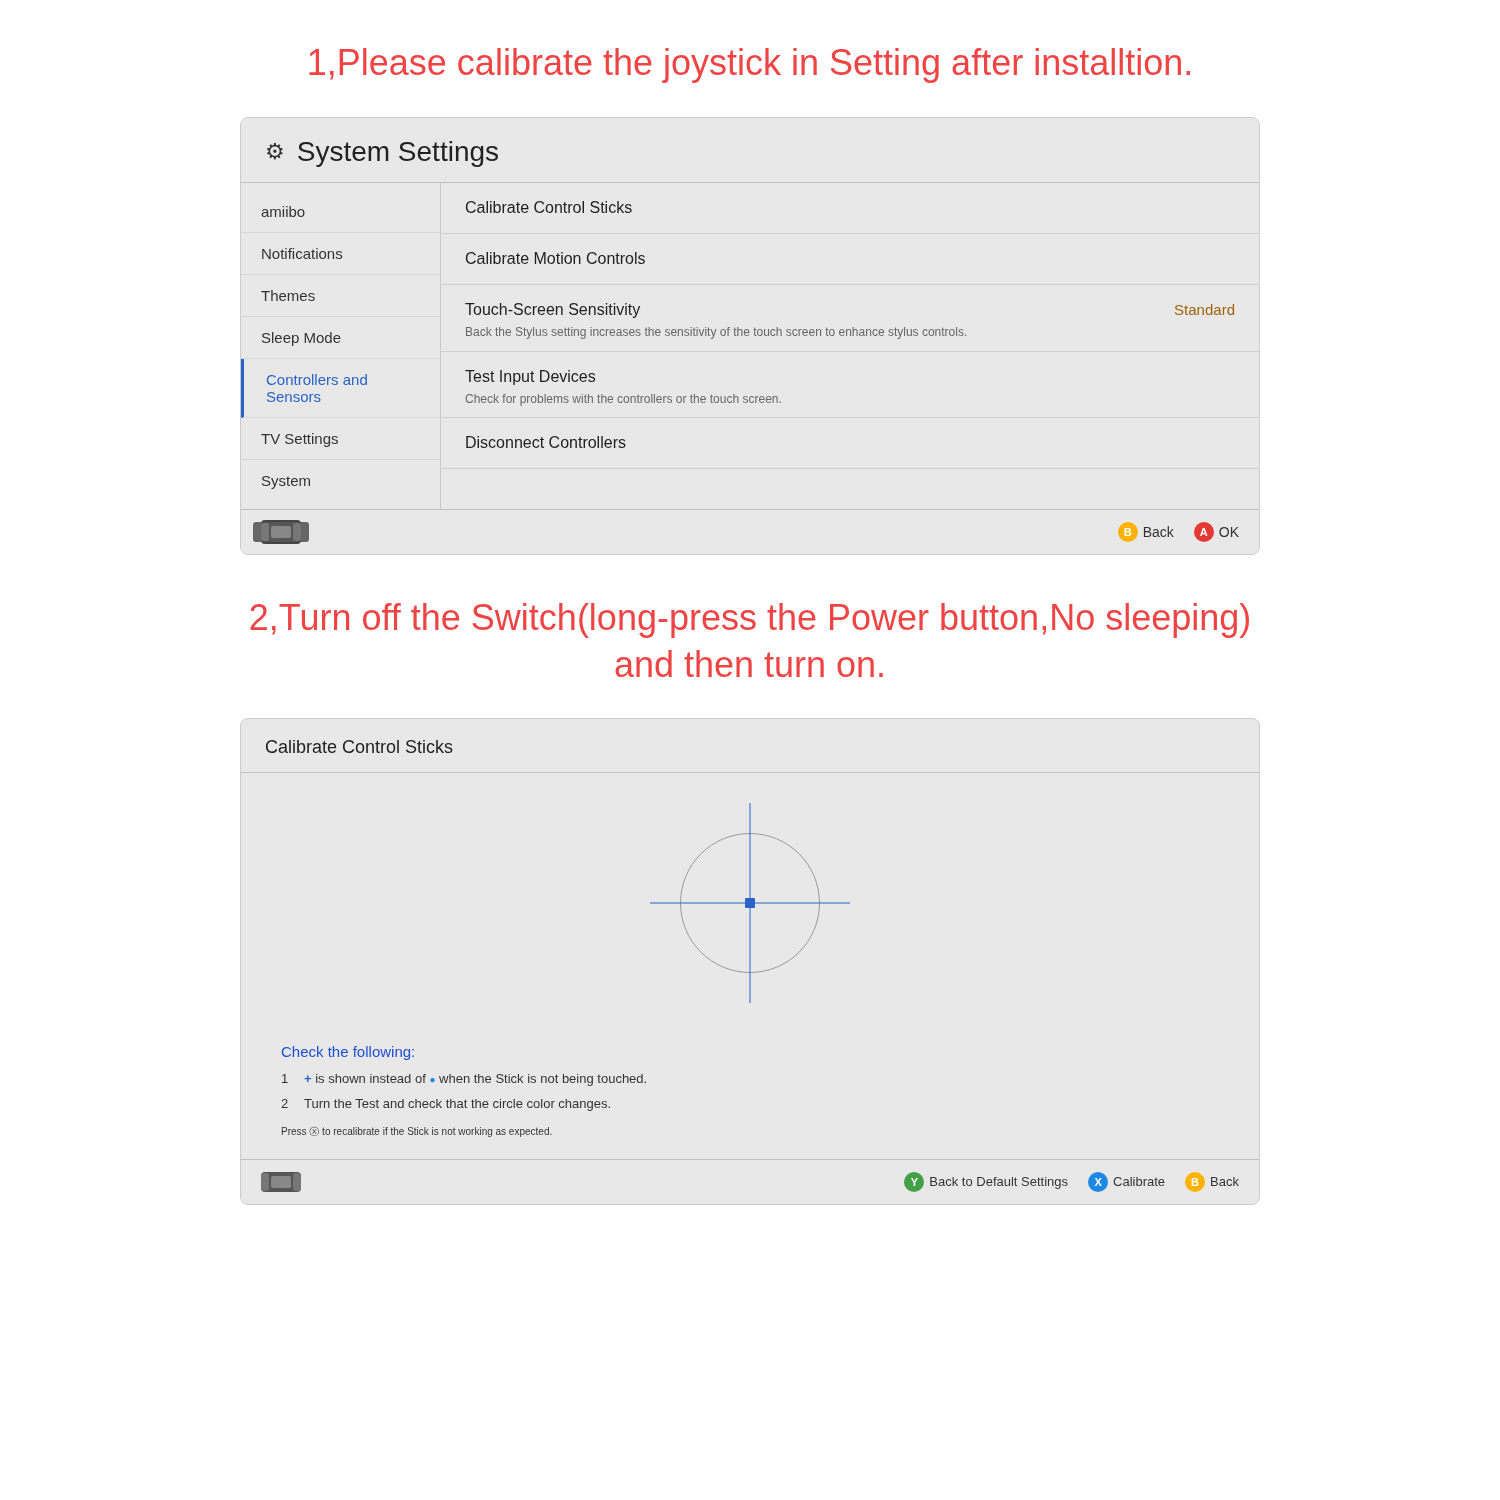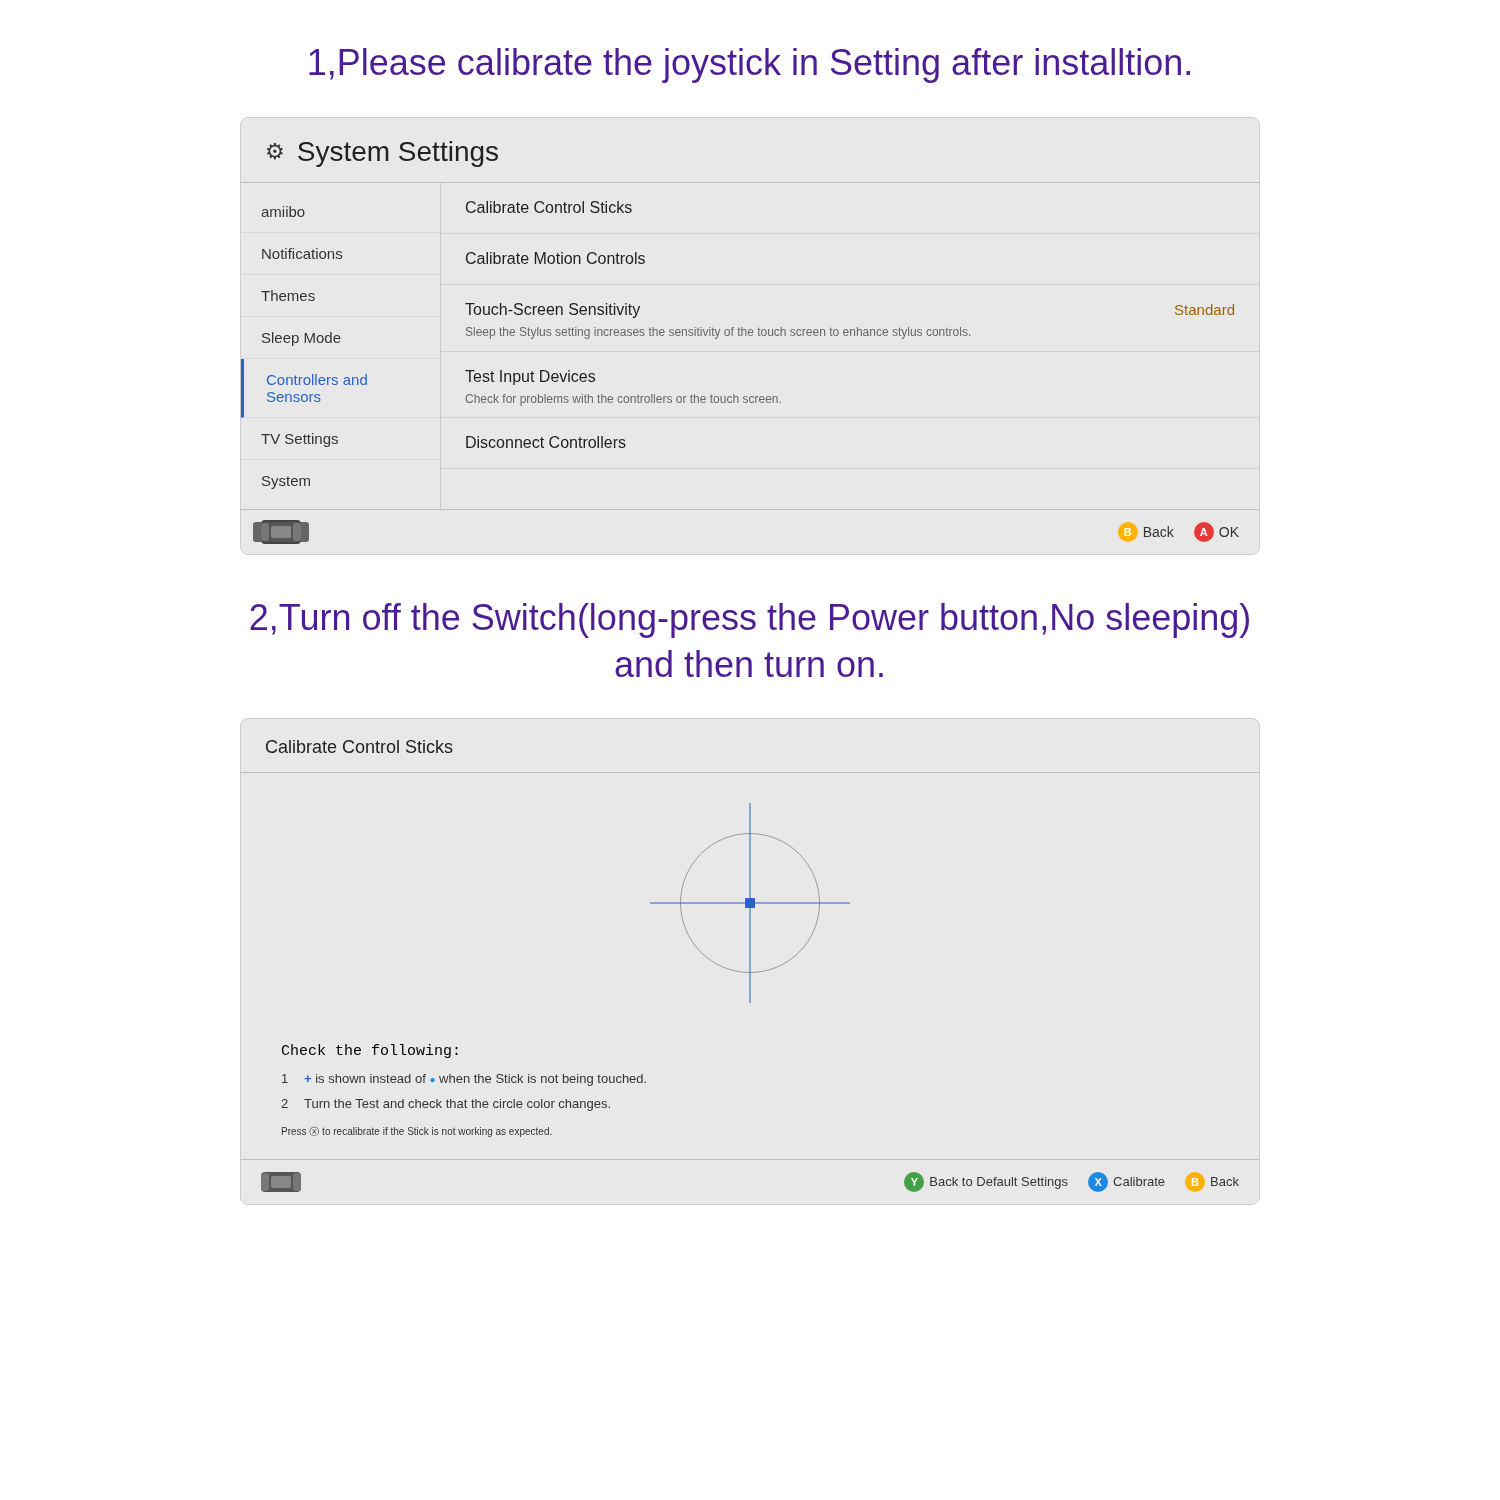--- a/index.html
+++ b/index.html
@@ -9,21 +9,21 @@
       width: 1060px;
       margin: 0 auto;
       padding: 40px 20px;
     }
     .instruction-text {
       font-size: 36px;
       font-weight: 400;
       text-align: center;
       margin-bottom: 30px;
       line-height: 1.3;
-      color: #4c1d95;
+      color: #ef4444;
     }
     .screen-box {
       background: #e8e8e8;
       border-radius: 8px;
       padding: 0;
       margin-bottom: 40px;
       overflow: hidden;
       border: 1px solid #ccc;
     }
     
@@ -233,23 +233,22 @@
       width: 10px;
       height: 10px;
       background: #2962c8;
       border-radius: 1px;
     }
     .calibrate-info {
       padding: 10px 40px 20px 40px;
     }
     .calibrate-info .check-title {
       font-size: 15px;
-      color: #000000;
+      color: #1d4ed8;
       margin-bottom: 10px;
-      font-family: Liberation Mono, monospace;
     }
     .calibrate-info .check-item {
       display: flex;
       align-items: flex-start;
       gap: 8px;
       font-size: 13px;
       color: #333;
       margin-bottom: 6px;
       line-height: 1.4;
     }
@@ -320,21 +319,21 @@
       <div class="content-item">
         <div class="item-row">
           <span class="item-title">Calibrate Motion Controls</span>
         </div>
       </div>
       <div class="content-item with-desc">
         <div class="item-row">
           <span class="item-title">Touch-Screen Sensitivity</span>
           <span class="item-value">Standard</span>
         </div>
-        <div class="item-desc">Sleep the Stylus setting increases the sensitivity of the touch screen to enhance stylus controls.</div>
+        <div class="item-desc">Back the Stylus setting increases the sensitivity of the touch screen to enhance stylus controls.</div>
       </div>
       <div class="content-item with-desc">
         <div class="item-row">
           <span class="item-title">Test Input Devices</span>
         </div>
         <div class="item-desc">Check for problems with the controllers or the touch screen.</div>
       </div>
       <div class="content-item">
         <div class="item-row">
           <span class="item-title">Disconnect Controllers</span>

